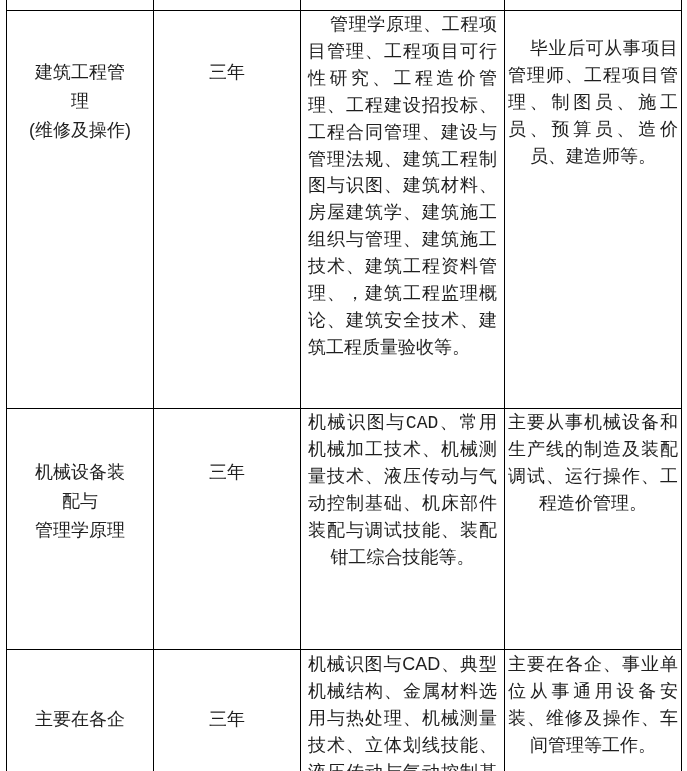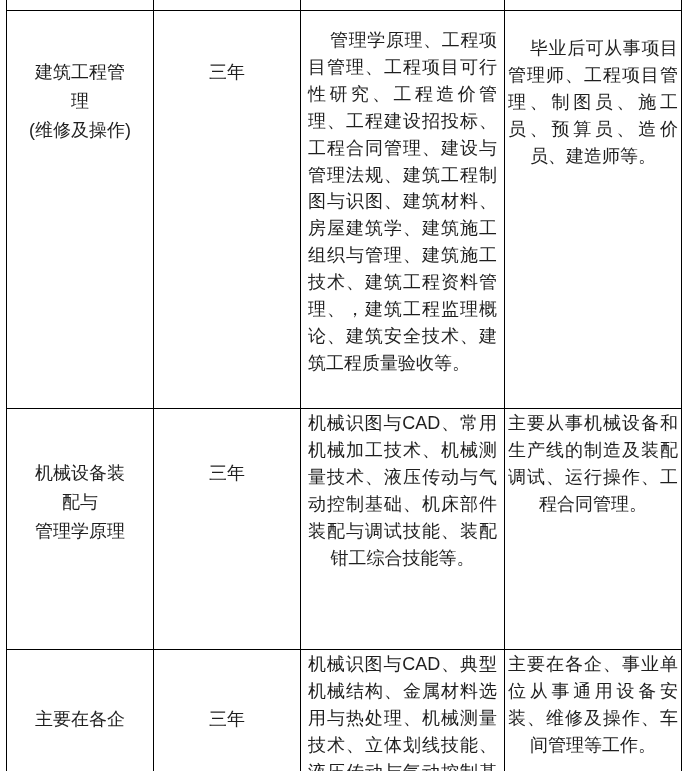--- a/index.html
+++ b/index.html
@@ -27,21 +27,21 @@
   table.doc-table td {
     border: 1.5px solid #000000;
     vertical-align: top;
     font-size: 18px;
     color: #1f1f1f;
     overflow: hidden;
     word-break: normal;
   }
   tr.spacer-top td { height: 48px; }
   tr.row-1 td { height: 350px; }
-  tr.row-2 td { height: 190px; }
+  tr.row-2 td { height: 190px; font-family: Liberation Mono, monospace; }
   tr.row-3 td { height: 212px; }
 
   td.cell-major, td.cell-duration {
     text-align: center;
     line-height: 29px;
     padding: 0 20px;
   }
   tr.row-1 td.cell-major, tr.row-1 td.cell-duration { padding-top: 47px; }
   tr.row-2 td.cell-major, tr.row-2 td.cell-duration { padding-top: 50px; border-radius: 32px; }
   tr.row-3 td.cell-major, tr.row-3 td.cell-duration { padding-top: 55px; }
@@ -54,21 +54,21 @@
   }
   td.cell-careers {
     padding: 1px 3px 0 3px;
     line-height: 27px;
     text-align: justify;
     text-align-last: center;
   }
   tr.row-1 td.cell-courses {
     text-align-last: left;
     text-indent: 22px;
-    padding-top: 16px;
+    padding-top: 0;
     margin-left: 25px;
   }
   tr.row-1 td.cell-careers {
     padding-top: 24px;
     text-indent: 22px;
     text-align-last: center;
   }
 </style>
 </head>
 <body>
@@ -103,21 +103,21 @@
 
       <tr class="row-2">
         <td class="cell-major">
           <div>机械设备装配与</div>
           <div>管理学原理</div>
         </td>
         <td class="cell-duration">
           <div>三年</div>
         </td>
         <td class="cell-courses">机械识图与CAD、常用机械加工技术、机械测量技术、液压传动与气动控制基础、机床部件装配与调试技能、装配钳工综合技能等。</td>
-        <td class="cell-careers">主要从事机械设备和生产线的制造及装配调试、运行操作、工程合同管理。</td>
+        <td class="cell-careers">主要从事机械设备和生产线的制造及装配调试、运行操作、工程造价管理。</td>
       </tr>
 
       <tr class="row-3">
         <td class="cell-major">
           <div>主要在各企</div>
           <div></div>
         </td>
         <td class="cell-duration">
           <div>三年</div>
         </td>

